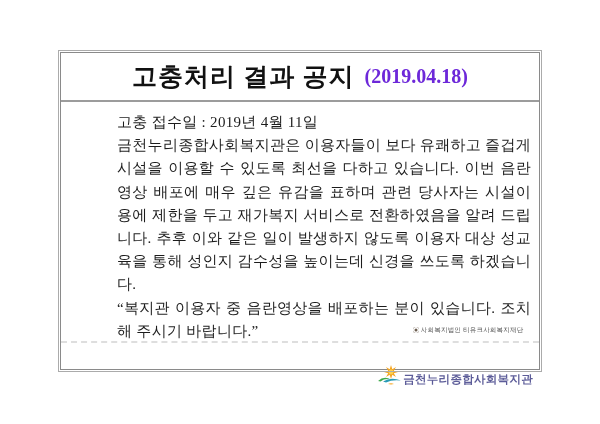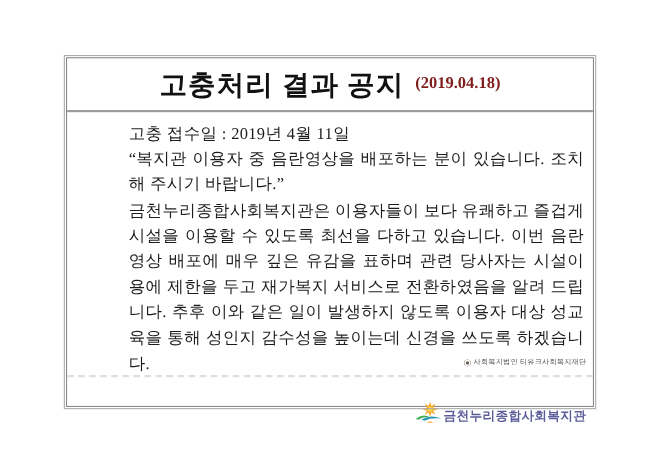--- a/index.html
+++ b/index.html
@@ -34,23 +34,23 @@
     justify-content: center;
   }
   .title-main {
     font-size: 25px;
     font-weight: bold;
     color: #111111;
     letter-spacing: 1px;
     white-space: nowrap;
   }
   .title-date {
-    font-size: 15px;
+    font-size: 20px;
     font-weight: 600;
-    color: #7f1d1d;
+    color: #6d28d9;
     margin-left: 10px;
     white-space: nowrap;
   }
   .body-row {
     flex: 1 1 auto;
     padding: 9px 8px 0 8px;
     border-bottom: 2px dashed #dedede;
     overflow: hidden;
   }
   .body-row p {
@@ -75,21 +75,21 @@
     align-items: flex-end;
   }
   .logo-icon {
     width: 24px; height: 21px;
     margin-right: 1px;
     flex: 0 0 auto;
   }
   .logo-text {
     display: flex;
     flex-direction: column;
-    align-items: flex-end;
+    align-items: center;
     line-height: 1;
     gap: 40px;
   }
   .logo-top {
     display: flex;
     align-items: center;
     font-family: "Liberation Sans", "DejaVu Sans", sans-serif;
     font-size: 6.5px;
     color: #4d4d4d;
     letter-spacing: 0.2px;
@@ -120,22 +120,22 @@
 <div class="page">
   <div class="doc">
 
     <div class="title-row">
       <span class="title-main">고충처리 결과 공지</span>
       <span class="title-date">(2019.04.18)</span>
     </div>
 
     <div class="body-row">
       <p>고충 접수일 : 2019년 4월 11일</p>
+      <p>금천누리종합사회복지관은 이용자들이 보다 유쾌하고 즐겁게 시설을 이용할 수 있도록 최선을 다하고 있습니다. 이번 음란영상 배포에 매우 깊은 유감을 표하며 관련 당사자는 시설이용에 제한을 두고 재가복지 서비스로 전환하였음을 알려 드립니다. 추후 이와 같은 일이 발생하지 않도록 이용자 대상 성교육을 통해 성인지 감수성을 높이는데 신경을 쓰도록 하겠습니다.</p>
       <p>“복지관 이용자 중 음란영상을 배포하는 분이 있습니다. 조치해 주시기 바랍니다.”</p>
-      <p>금천누리종합사회복지관은 이용자들이 보다 유쾌하고 즐겁게 시설을 이용할 수 있도록 최선을 다하고 있습니다. 이번 음란영상 배포에 매우 깊은 유감을 표하며 관련 당사자는 시설이용에 제한을 두고 재가복지 서비스로 전환하였음을 알려 드립니다. 추후 이와 같은 일이 발생하지 않도록 이용자 대상 성교육을 통해 성인지 감수성을 높이는데 신경을 쓰도록 하겠습니다.</p>
     </div>
 
     <div class="footer-row">
       <div class="logo">
         <svg class="logo-icon" viewBox="0 0 24 21" xmlns="http://www.w3.org/2000/svg">
           <g>
             <polygon points="13,0 14.3,4.2 18,2 15.8,5.7 20,7 15.8,8.3 18,12 14.3,9.8 13,14 11.7,9.8 8,12 10.2,8.3 6,7 10.2,5.7 8,2 11.7,4.2" fill="#f5a623"></polygon>
             <circle cx="13" cy="7" r="2.4" fill="#ffd24d"></circle>
             <path d="M0,16 Q6,10.5 13,14.5 Q7,13 2.5,16.5 Z" fill="#3faa4c"></path>
             <path d="M5,16.5 Q13,11.5 23,15.5 Q14,14.5 8,17.5 Z" fill="#2a9bb5"></path>

